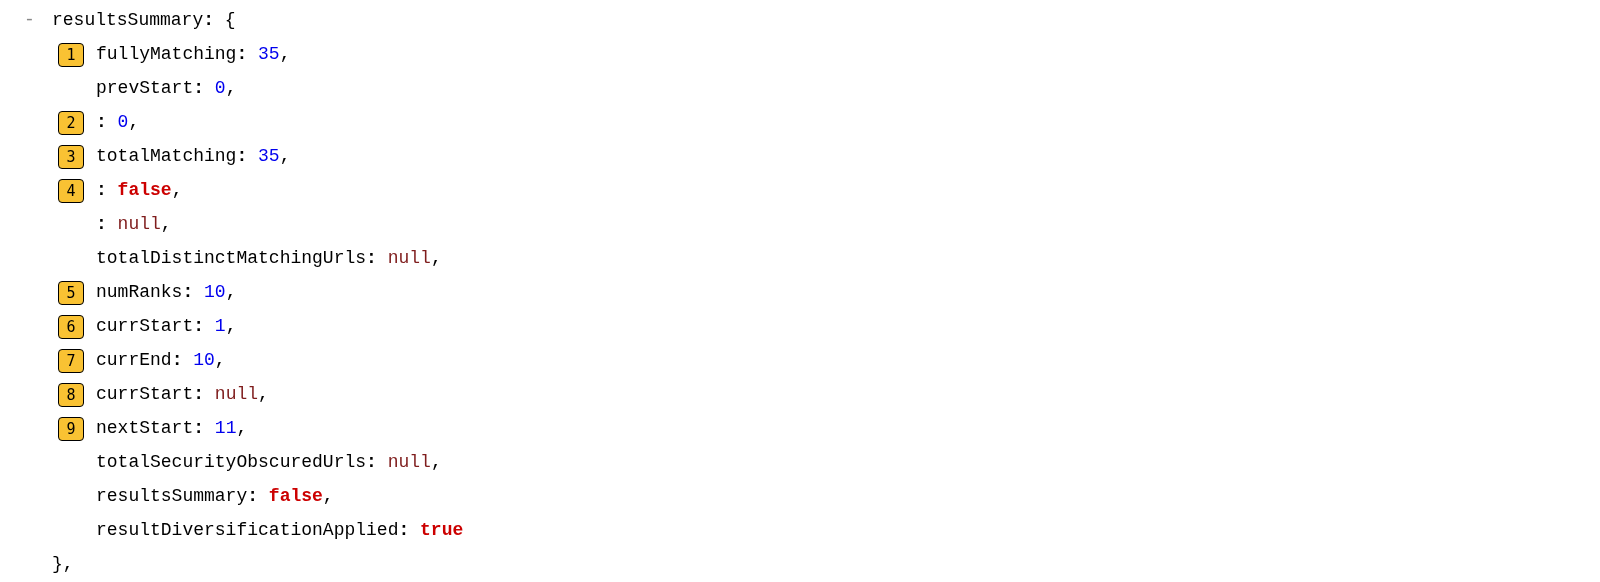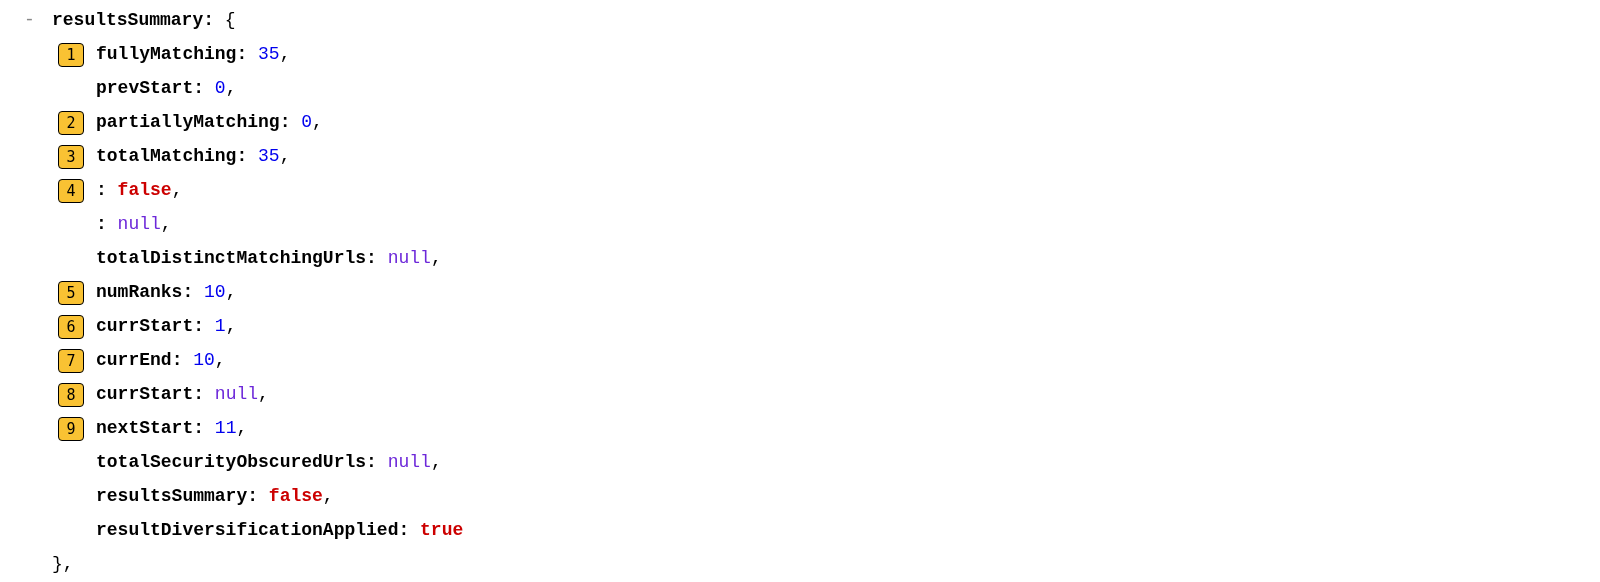--- a/index.html
+++ b/index.html
@@ -63,42 +63,42 @@
       border: 1px solid #000;
       border-radius: 4px;
       font-family: Menlo, Monaco, Consolas, monospace;
       font-size: 15px;
       font-weight: normal;
       color: #000;
       padding: 0 5px;
       line-height: 1;
     }
     .key {
-      font-weight: bold;
+      font-weight: normal;
       color: #000;
     }
     .colon {
       font-weight: bold;
       color: #000;
     }
     .brace {
       color: #000;
     }
     .comma {
       color: #000;
     }
     .val-number {
       color: #0000ee;
     }
     .val-bool {
       color: #cc0000;
       font-weight: bold;
     }
     .val-null {
-      color: #6d28d9;
+      color: #7f1d1d;
     }
   </style>
 </head>
 <body>
 
 <div class="tree-root">
 
   <div class="line">
     <span class="root-gutter">
       <span class="toggle">-</span>
@@ -122,21 +122,20 @@
         <span class="gutter"></span>
         <span class="key">prevStart</span>
         <span class="colon">:&nbsp;</span>
         <span class="val-number">0</span>
         <span class="comma">,</span>
       </div>
       <div class="line">
         <span class="gutter">
           <span class="badge">2</span>
         </span>
-        <span class="key">partiallyMatching</span>
         <span class="colon">:&nbsp;</span>
         <span class="val-number">0</span>
         <span class="comma">,</span>
       </div>
       <div class="line">
         <span class="gutter">
           <span class="badge">3</span>
         </span>
         <span class="key">totalMatching</span>
         <span class="colon">:&nbsp;</span>

